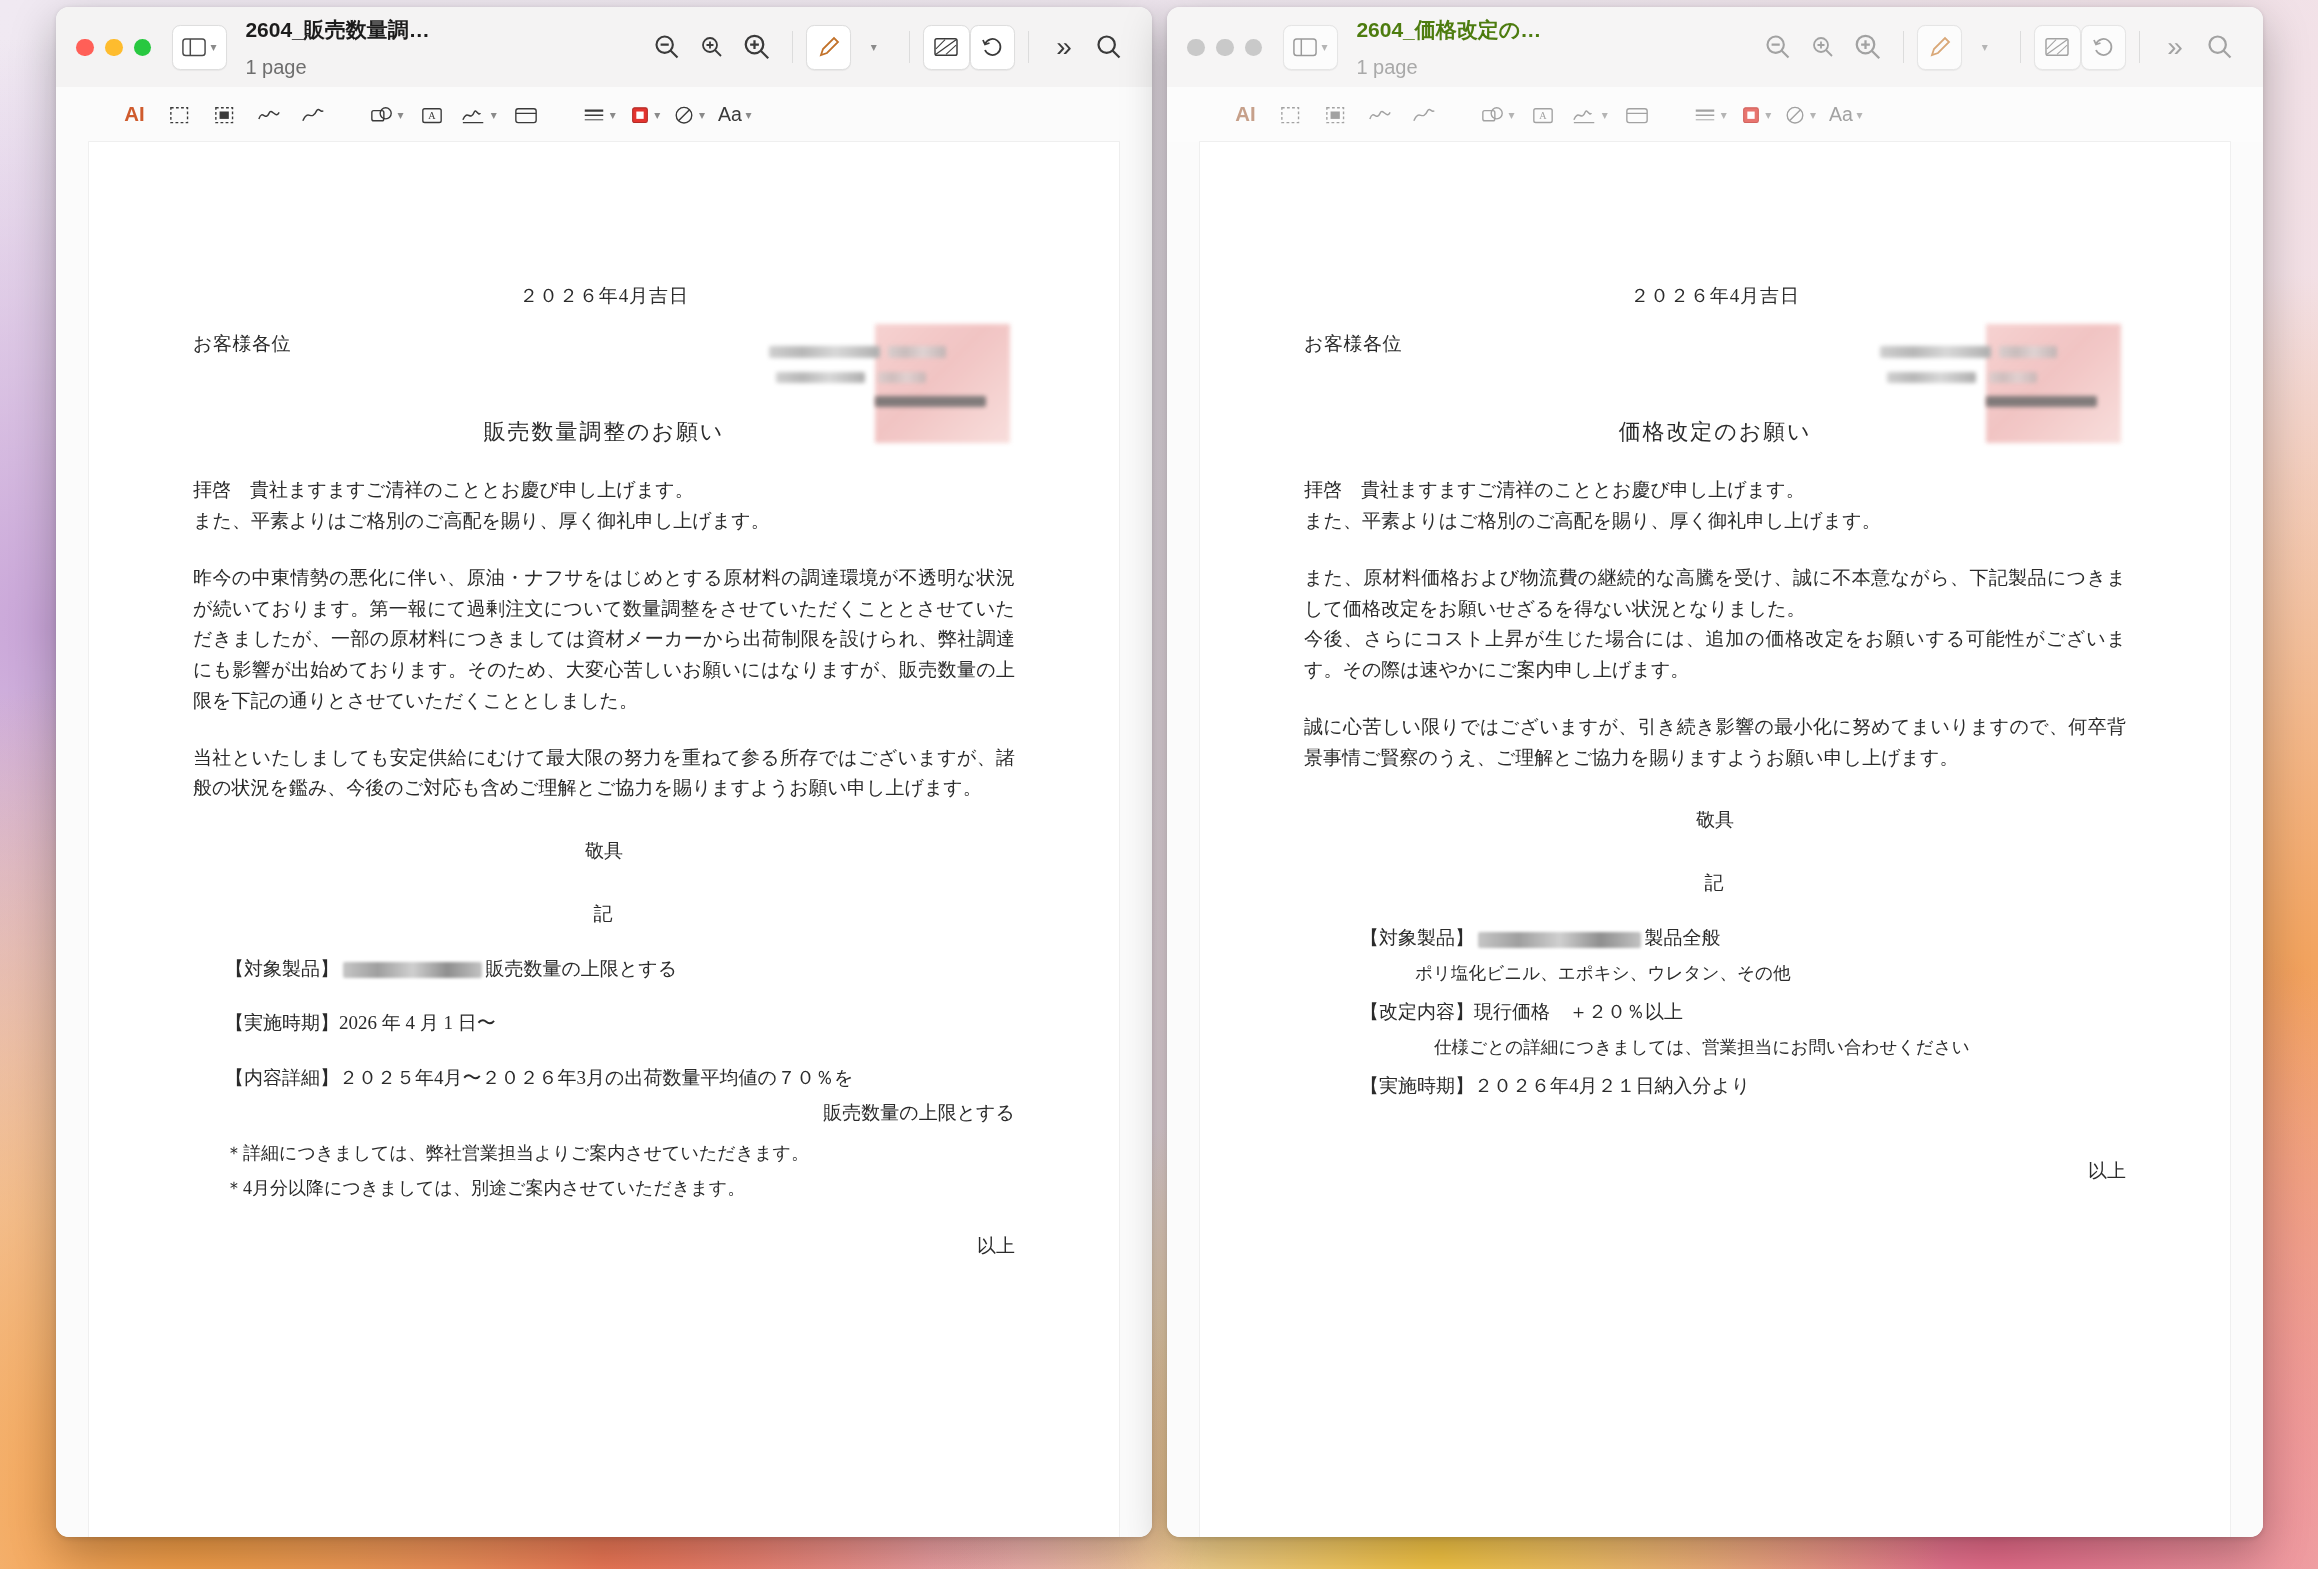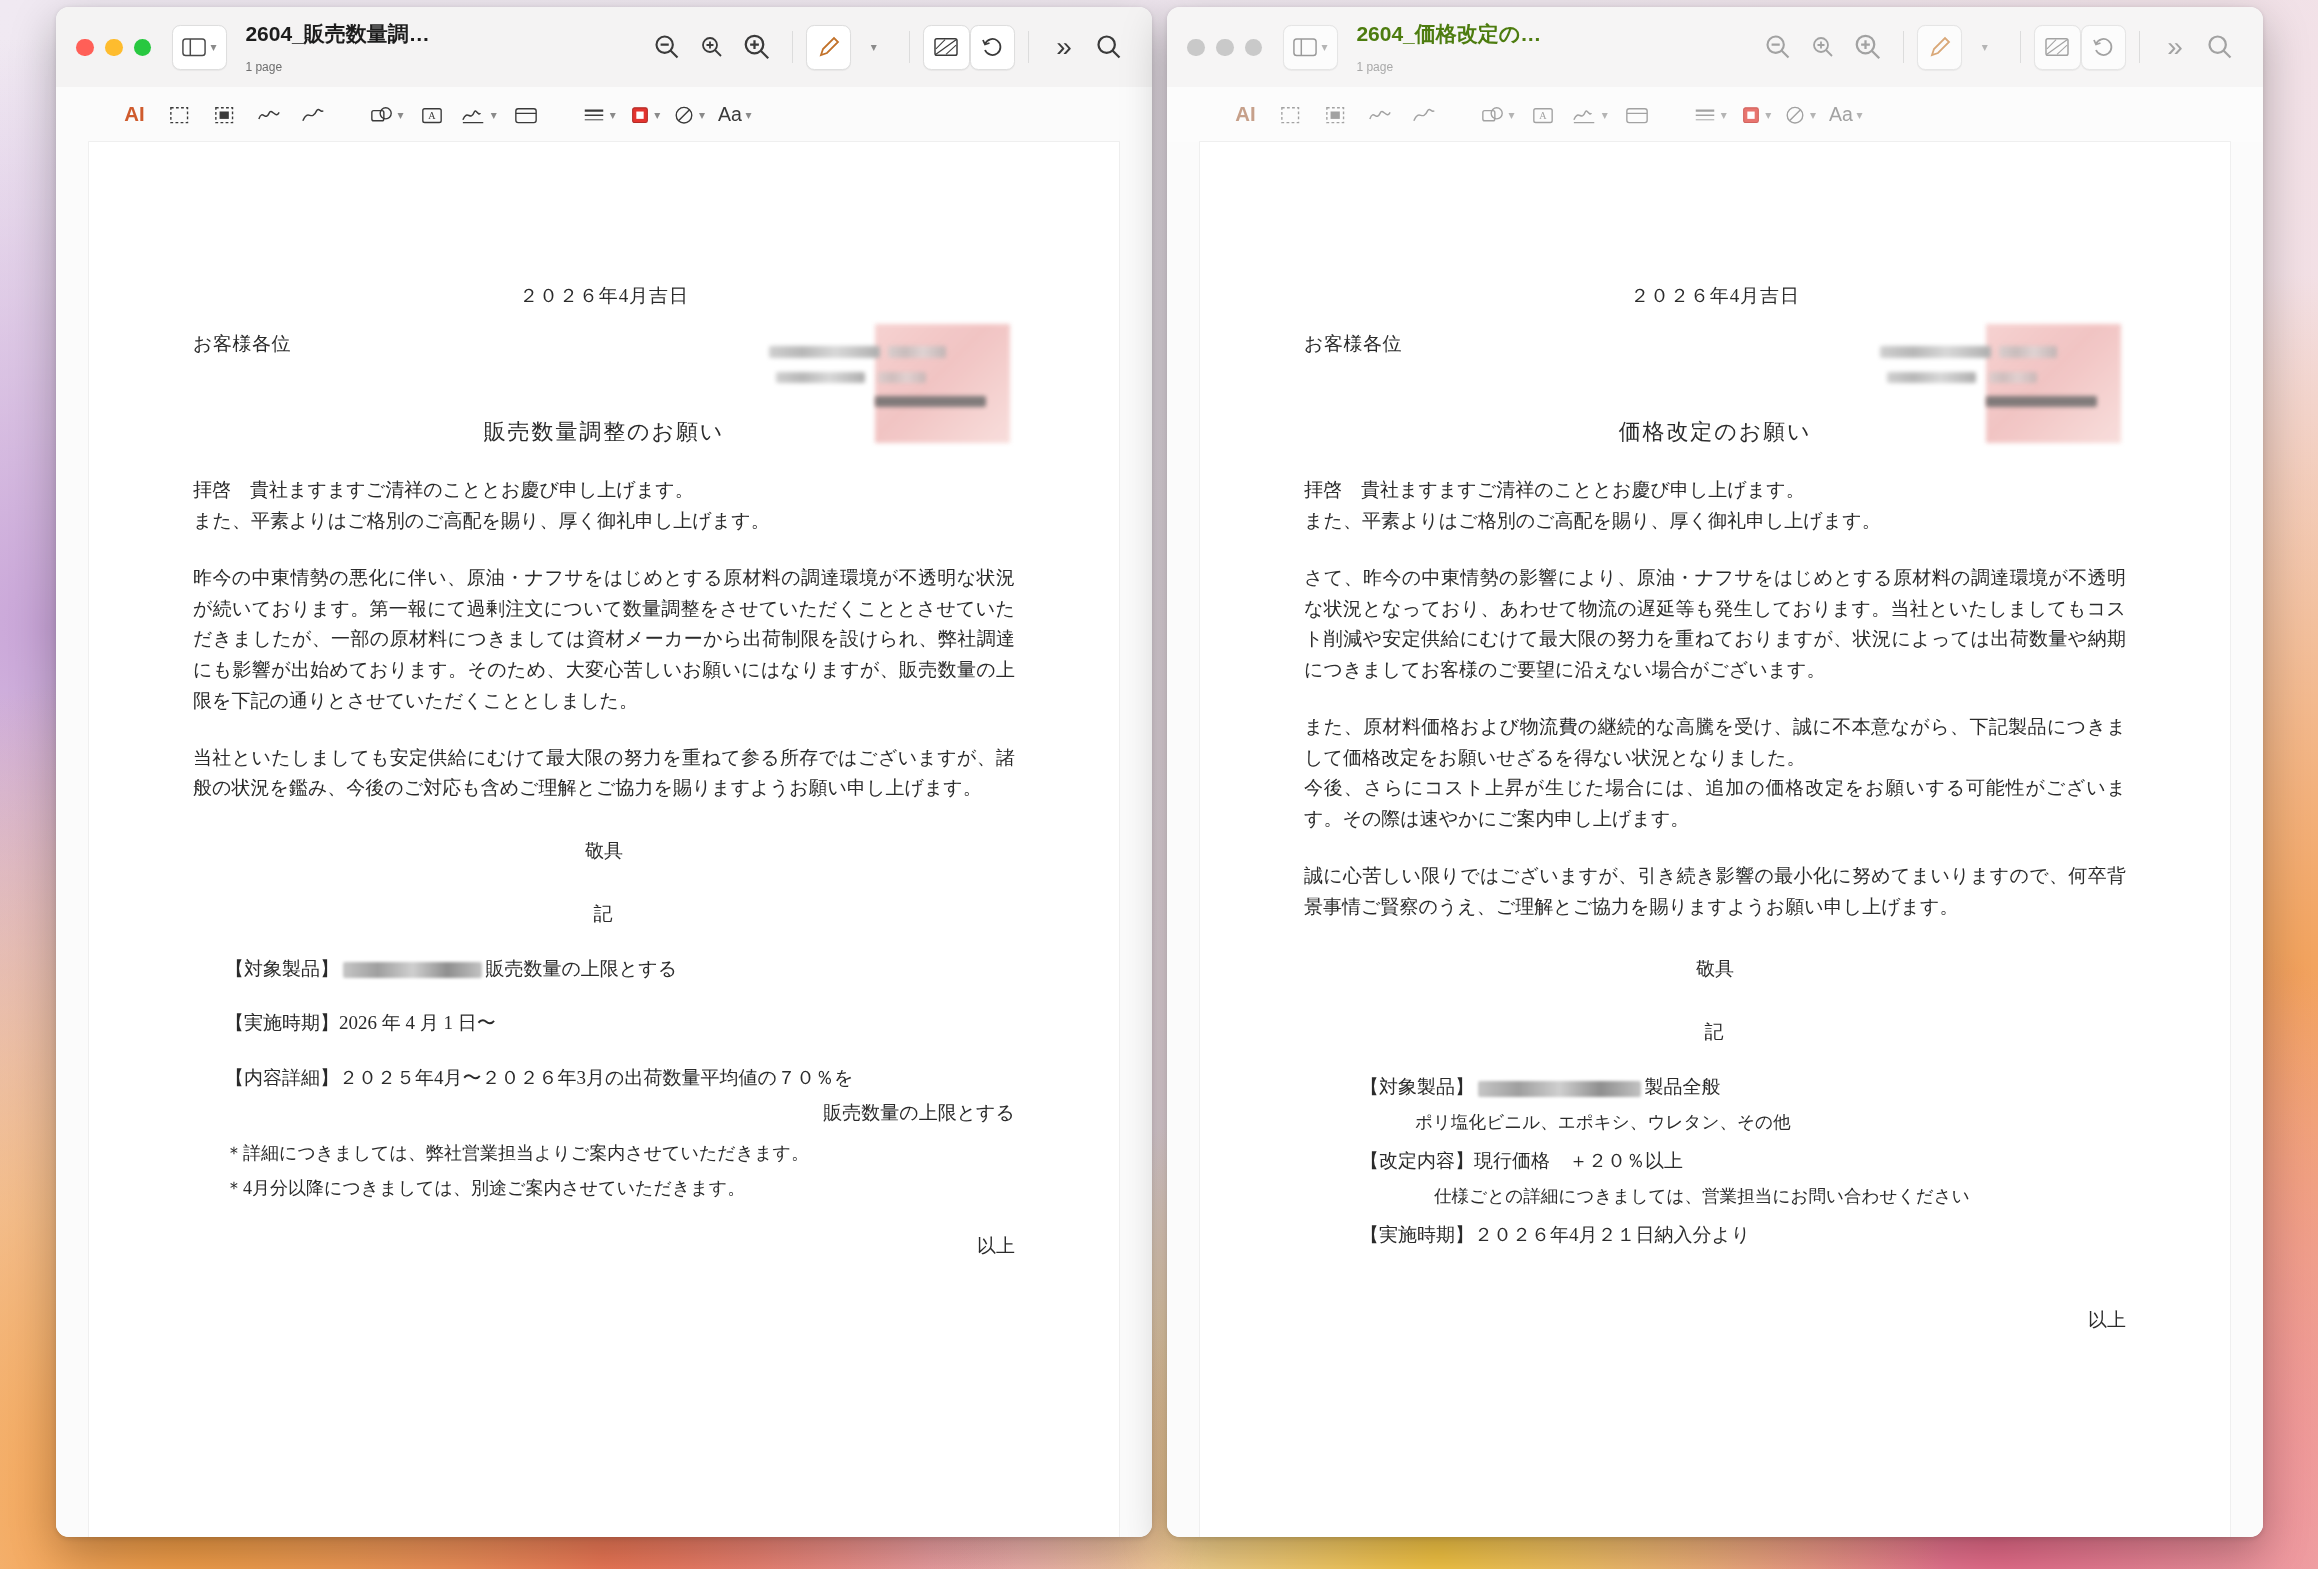--- a/index.html
+++ b/index.html
@@ -73,21 +73,21 @@
     margin-left: 18.6px;
     display: flex; flex-direction: column; align-items: flex-start;
     justify-content: center;
     min-width: 223px;
   }
   .doc-title {
     font-size: 21px; font-weight: bold; color: #1c1c1c;
     white-space: nowrap; overflow: hidden; text-overflow: ellipsis;
     max-width: 241px;
   }
-  .doc-sub { font-size: 12px; color: #6e6e6e; margin-top: 12px; }
+  .doc-sub { font-size: 20px; color: #6e6e6e; margin-top: 12px; }
   .win-right .doc-title { color: #4d7c0f; font-weight: bold; }
   .win-right .doc-sub { color: #a9a9a9; }
 
   .tb-group { display: flex; align-items: center; }
   .tb-spacer { flex: 1; }
 
   .sep-v { width: 0.9px; height: 32px; background: #dcdcdc; margin: 0 13px; }
 
   
   .toolrow {
@@ -609,21 +609,20 @@
           <div class="txt-line l4"></div>
           <div class="txt-line l5"></div>
         </div>
 
         <div class="date">２０２６年4月吉日</div>
         <div class="addressee">お客様各位</div>
         <div class="doctitle">価格改定のお願い</div>
 
         <p class="para" style="white-space:pre-line">拝啓　貴社ますますご清祥のこととお慶び申し上げます。
 また、平素よりはご格別のご高配を賜り、厚く御礼申し上げます。</p>
-        <p class="para">さて、昨今の中東情勢の影響により、原油・ナフサをはじめとする原材料の調達環境が不透明な状況となっており、あわせて物流の遅延等も発生しております。当社といたしましてもコスト削減や安定供給にむけて最大限の努力を重ねておりますが、状況によっては出荷数量や納期につきましてお客様のご要望に沿えない場合がございます。</p>
         <p class="para" style="white-space:pre-line">また、原材料価格および物流費の継続的な高騰を受け、誠に不本意ながら、下記製品につきまして価格改定をお願いせざるを得ない状況となりました。
 今後、さらにコスト上昇が生じた場合には、追加の価格改定をお願いする可能性がございます。その際は速やかにご案内申し上げます。</p>
         <p class="para">誠に心苦しい限りではございますが、引き続き影響の最小化に努めてまいりますので、何卒背景事情ご賢察のうえ、ご理解とご協力を賜りますようお願い申し上げます。</p>
 
         <div class="closing">敬具</div>
         <div class="ki">記</div>
 
         <div class="item" style="padding-left:56px">
           <span>【対象製品】</span><span class="redact-inline rw2"></span><span>製品全般</span>
         </div>

